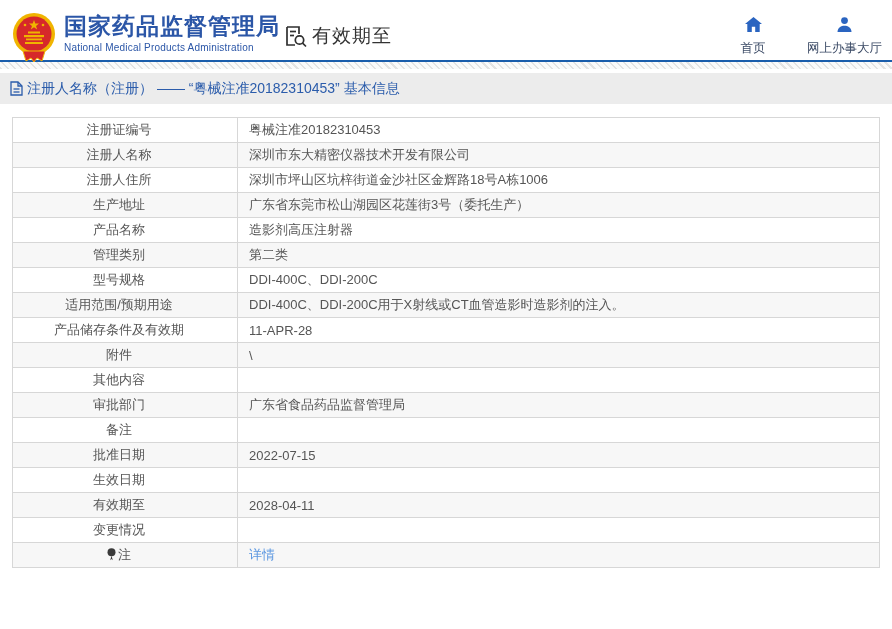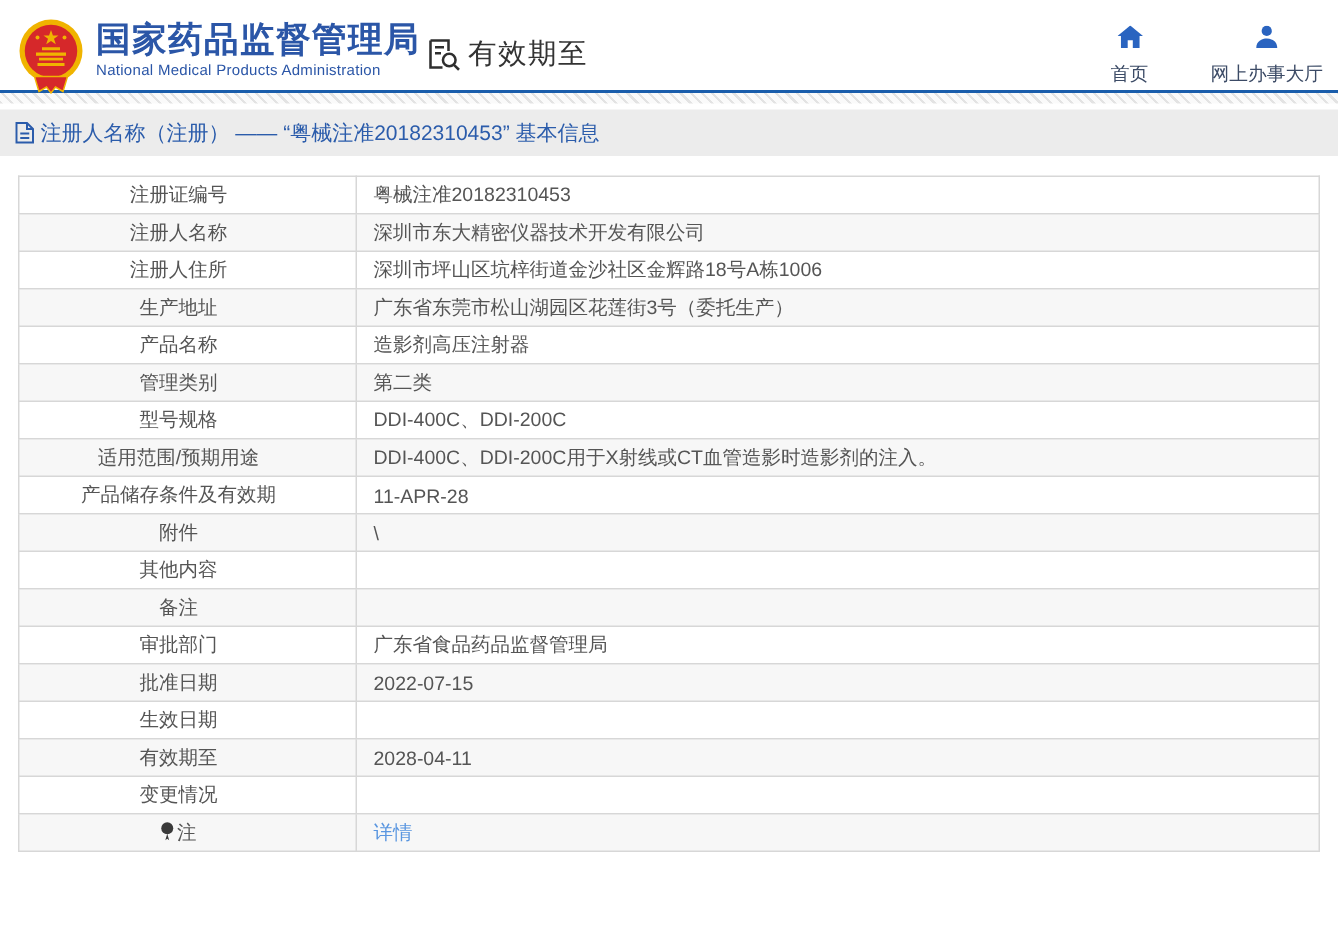--- a/index.html
+++ b/index.html
@@ -151,26 +151,26 @@
         </tr>
         <tr>
           <td class="label-cell">附件</td>
           <td class="value-cell">\</td>
         </tr>
         <tr>
           <td class="label-cell">其他内容</td>
           <td class="value-cell"></td>
         </tr>
         <tr>
+          <td class="label-cell">审批部门</td>
+          <td class="value-cell">广东省食品药品监督管理局</td>
+        </tr>
+        <tr>
           <td class="label-cell">备注</td>
           <td class="value-cell"></td>
-        </tr>
-        <tr>
-          <td class="label-cell">审批部门</td>
-          <td class="value-cell">广东省食品药品监督管理局</td>
         </tr>
         <tr>
           <td class="label-cell">批准日期</td>
           <td class="value-cell">2022-07-15</td>
         </tr>
         <tr>
           <td class="label-cell">生效日期</td>
           <td class="value-cell"></td>
         </tr>
         <tr>

